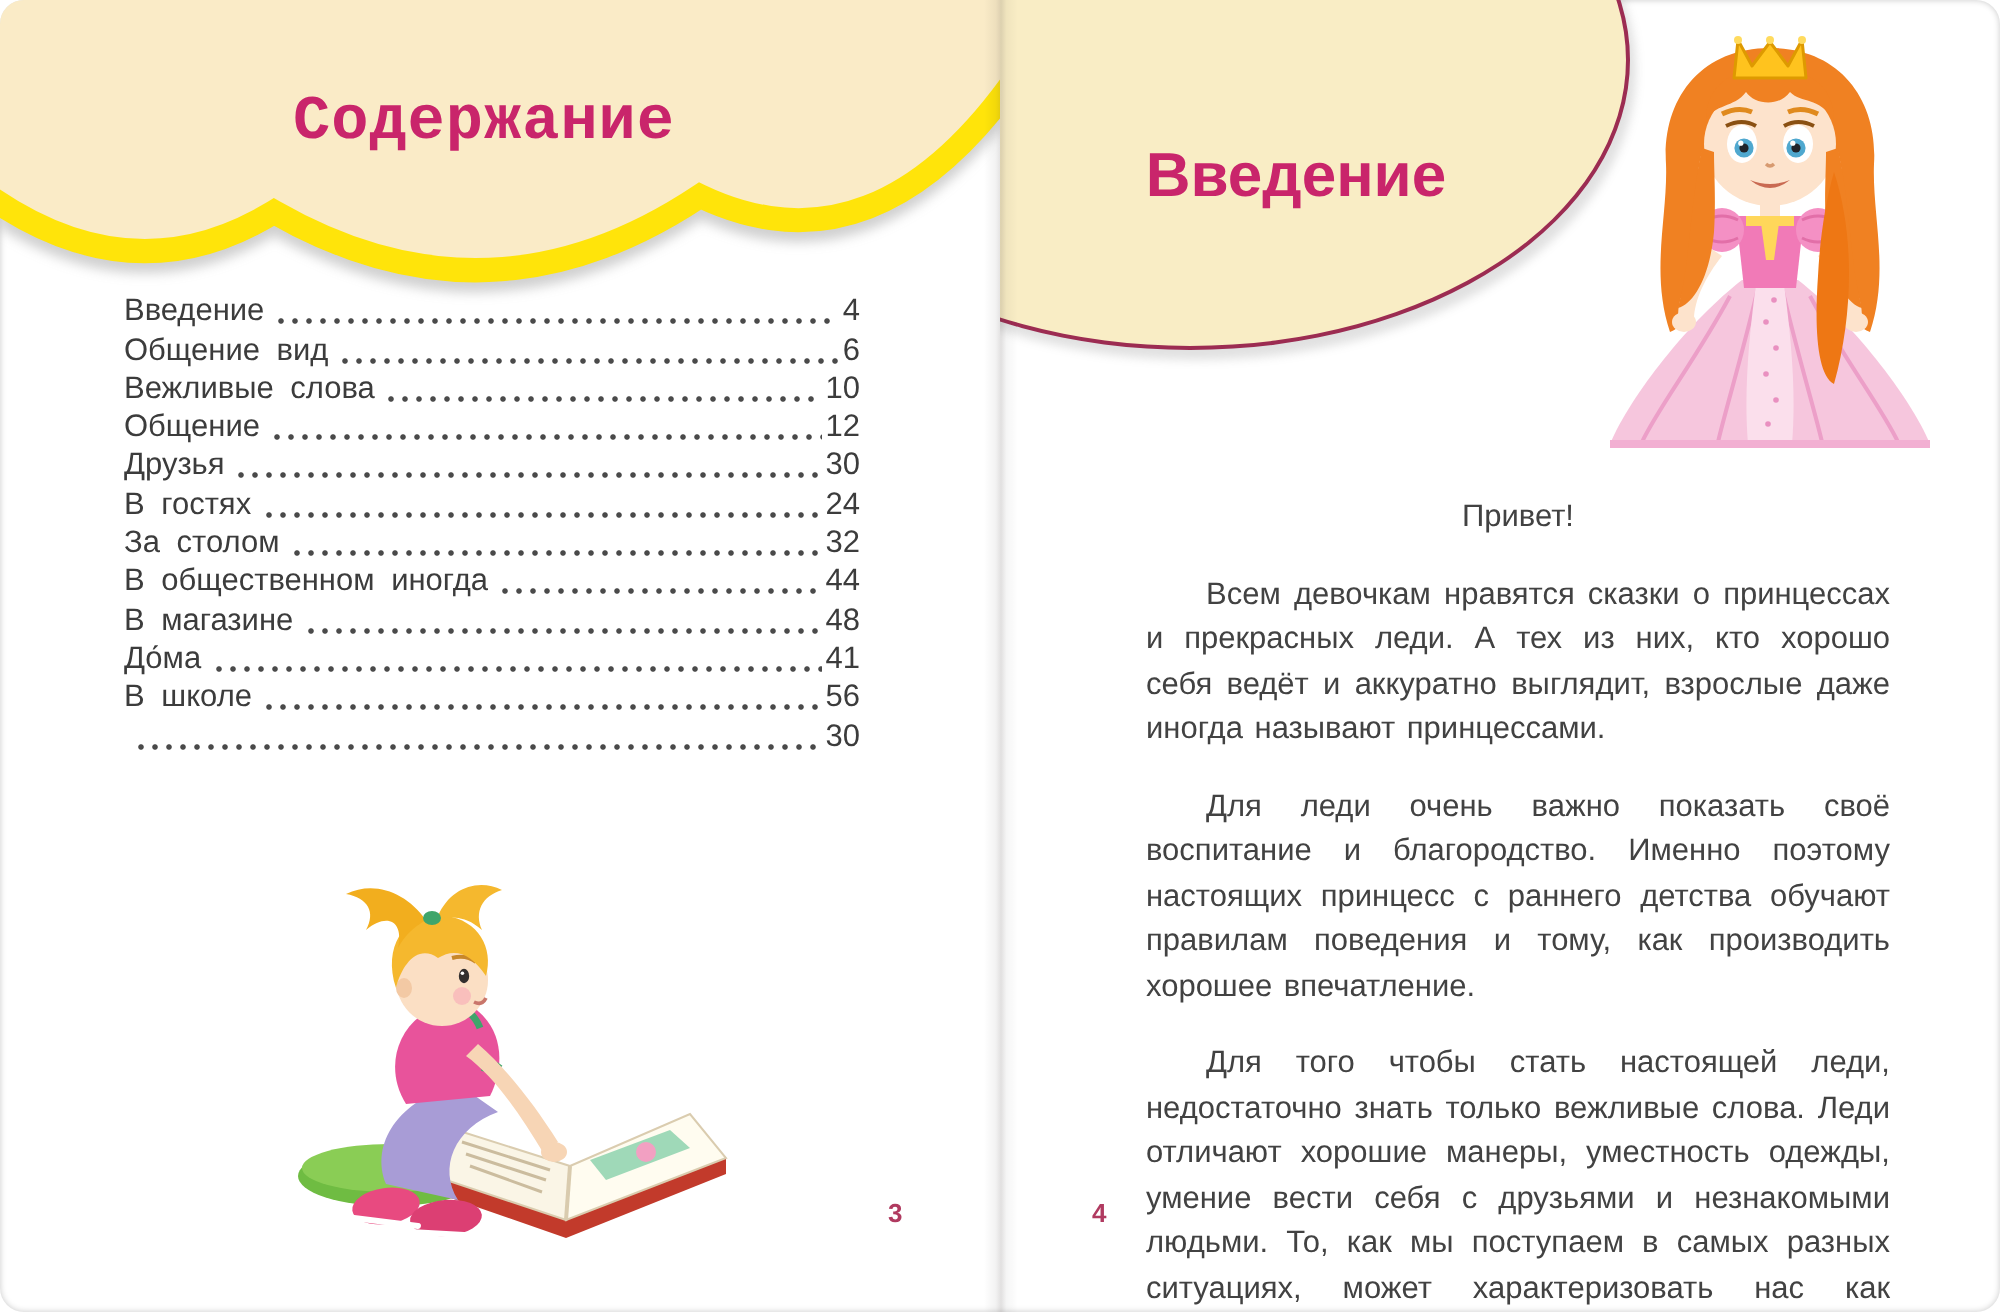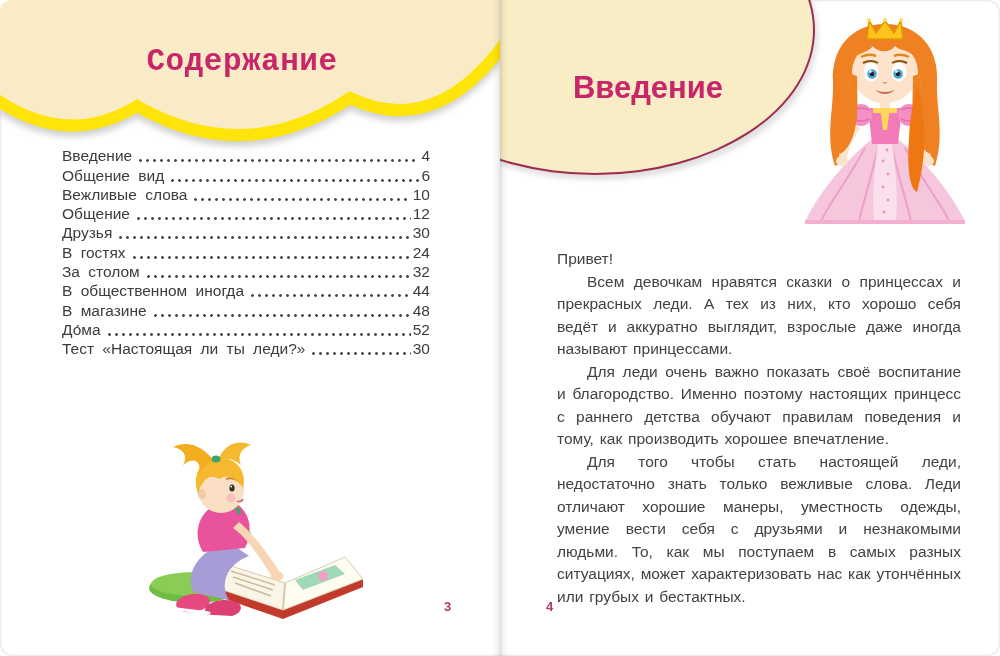--- a/index.html
+++ b/index.html
@@ -53,22 +53,22 @@
   }
   .intro-title {
     position:absolute; left:28px; top:70px; width:240px;
     text-align:center; font-size:31px; font-weight:bold; color:#C9256B;
   }
   .intro-text {
     position:absolute; left:57px; top:248px; width:404px;
     font-size:15.5px; line-height:22.5px; color:#424242;
     text-align:justify; word-spacing:1.5px;
   }
-  .greeting { text-align:left; }
-  .intro-text p { text-indent:30px; margin:0; }
+  .greeting { text-align:center; }
+  .intro-text p { text-indent:30px; margin:16px; }
 
   .illu { position:absolute; }
   #girl-illustration     { left:133px; top:438px; }
   #princess-illustration { left:295px; top:16px; }
 
   .spine {
     position:absolute; left:492px; top:0; width:17px; height:656px; z-index:6;
     background: linear-gradient(to right,
       rgba(0,0,0,0) 0%, rgba(0,0,0,0.05) 35%, rgba(70,62,62,0.16) 50%,
       rgba(0,0,0,0.04) 66%, rgba(0,0,0,0) 100%);
@@ -130,24 +130,28 @@
           <span class="toc-page">44</span>
         </div>
       <div class="toc-row">
           <span class="toc-label">В магазине</span>
           <span class="toc-leader"></span>
           <span class="toc-page">48</span>
         </div>
       <div class="toc-row">
           <span class="toc-label">До́ма</span>
           <span class="toc-leader"></span>
-          <span class="toc-page">52</span>
-        </div>
-      <div class="toc-row">
-          <span class="toc-label">Тест «Настоящая ли ты леди?»</span>
+          <span class="toc-page">41</span>
+        </div>
+      <div class="toc-row">
+          <span class="toc-label">В школе</span>
+          <span class="toc-leader"></span>
+          <span class="toc-page">56</span>
+        </div>
+      <div class="toc-row">
           <span class="toc-leader"></span>
           <span class="toc-page">30</span>
         </div>
     </div>
 
     <svg class="illu" id="girl-illustration" width="235" height="190" viewBox="0 0 235 190">
       <g>
         <ellipse cx="62" cy="150" rx="46" ry="15" fill="#6FBC42"></ellipse>
         <ellipse cx="62" cy="146" rx="44" ry="12" fill="#8ACD55"></ellipse>
       </g>

